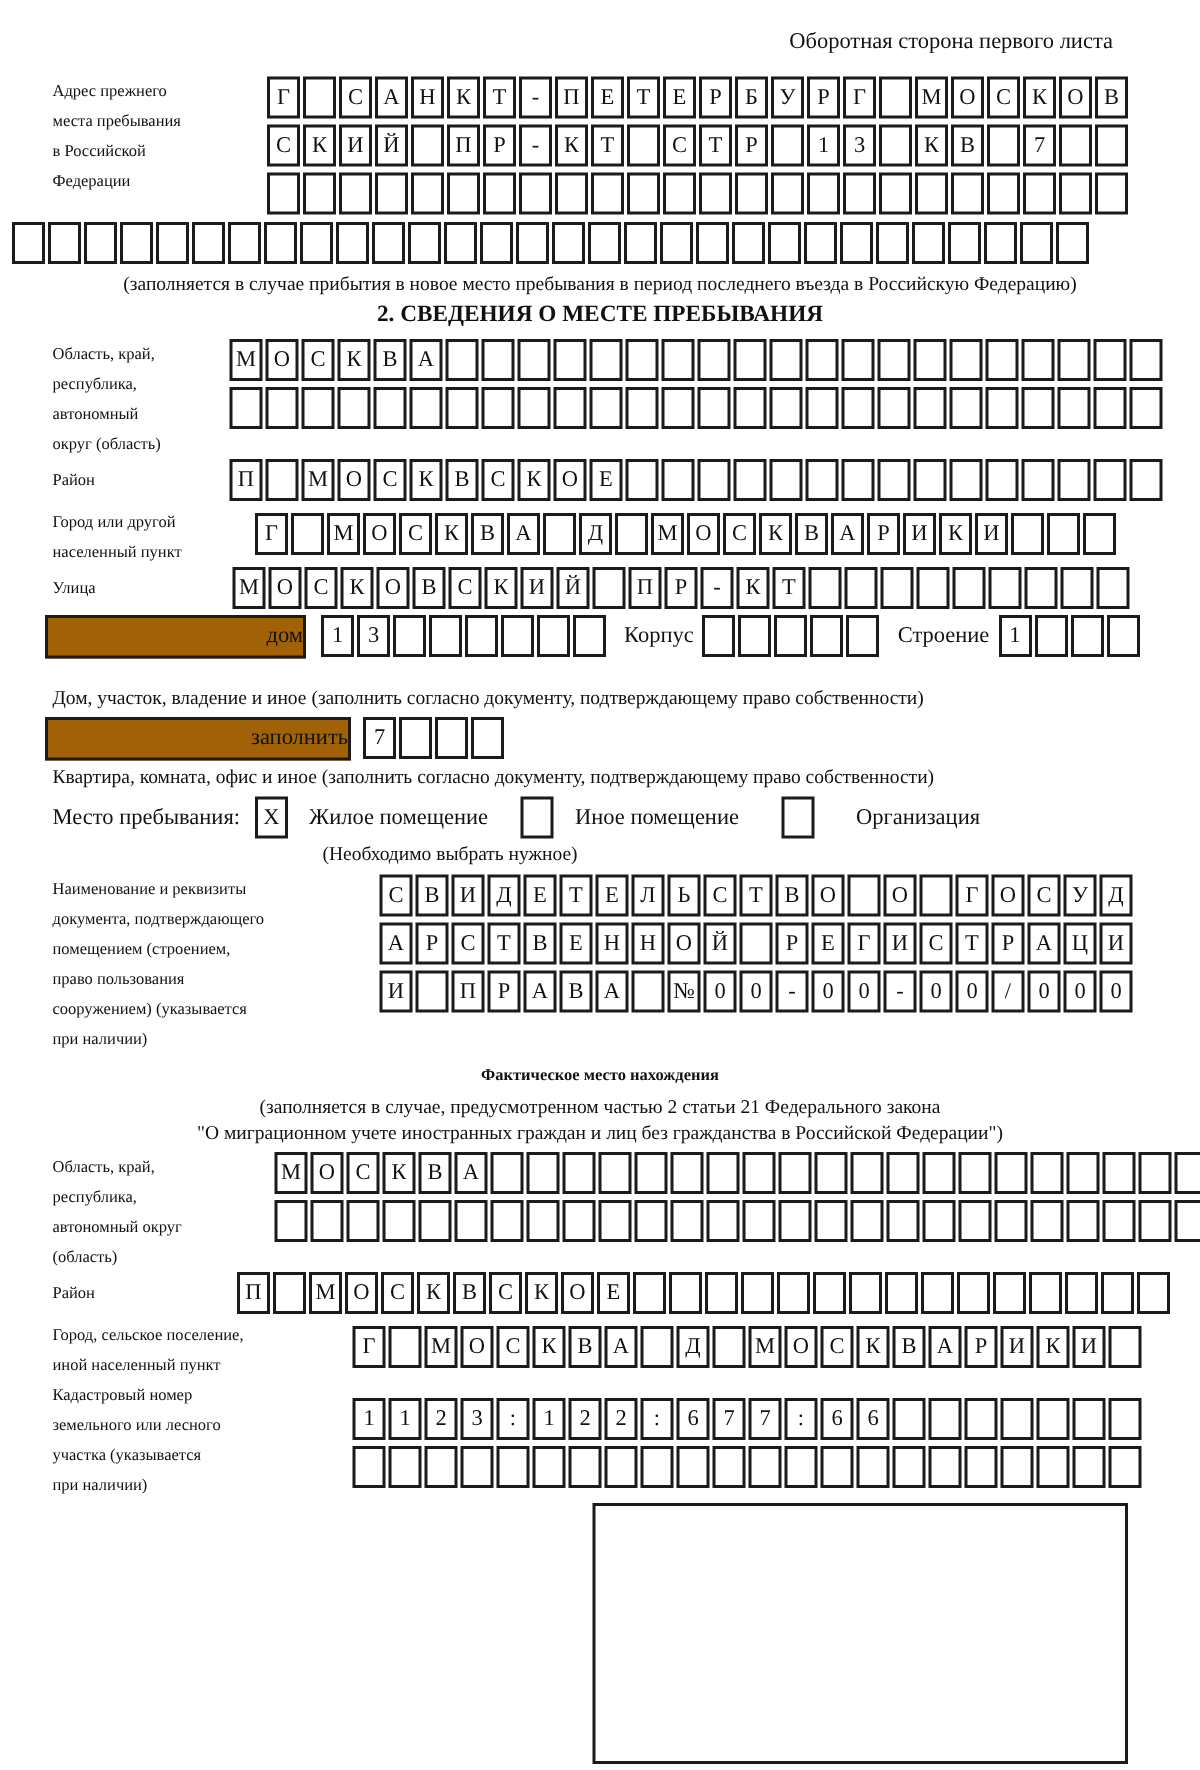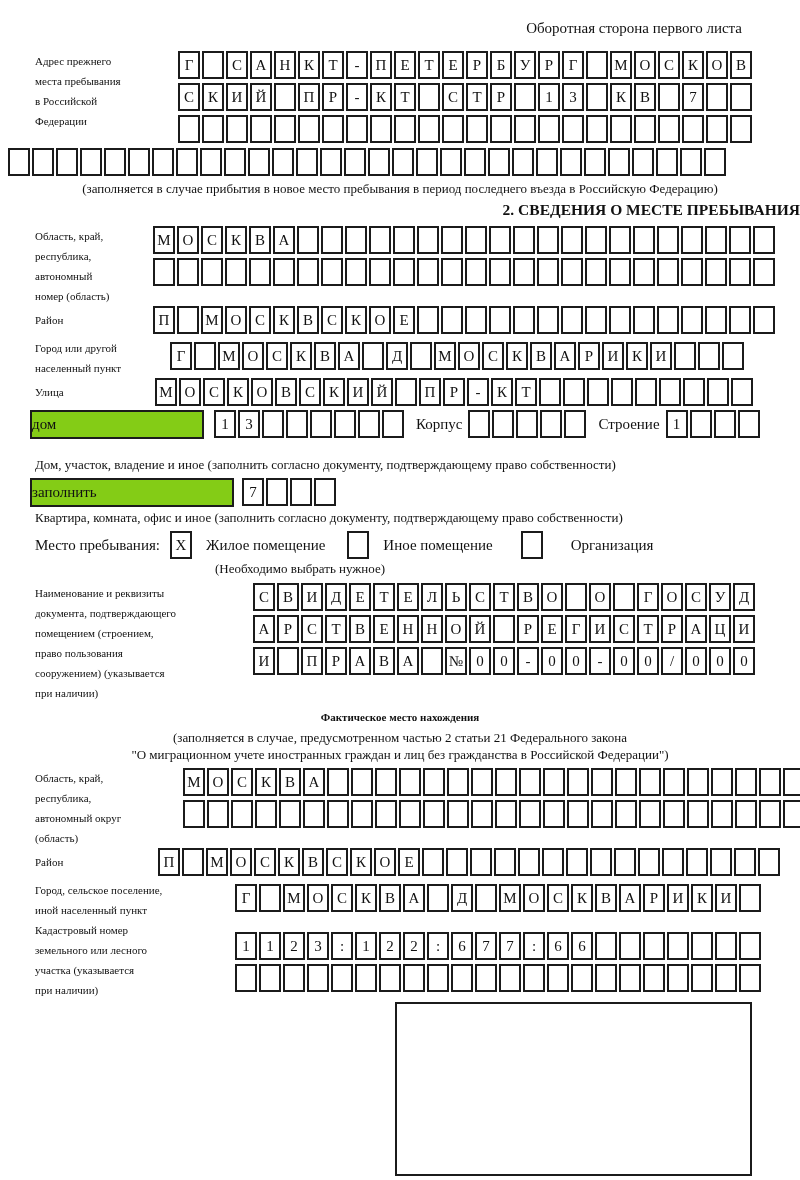--- a/index.html
+++ b/index.html
@@ -23,26 +23,26 @@
 
   .cellrow { white-space:nowrap; margin-bottom:3px; height:29px; }
   .cell { display:inline-block; width:18px; height:24px; border:2px solid #1b1b1b;
           margin-right:2px; text-align:center; line-height:24px; font-size:15px;
           vertical-align:top; background:#fff; }
   .fullrow { margin-left:8px; margin-top:1px; }
   .inline { display:inline-block; height:28px; margin-bottom:0; vertical-align:top; }
 
   .caption { font-size:13px; line-height:17px; }
   .center { text-align:center; }
-  .h2 { text-align:right; font-weight:bold; font-size:15.5px; margin:4px 0 7px 0; }
+  .h2 { text-align:center; font-weight:bold; font-size:15.5px; margin:4px 0 7px 0; }
   .h3 { text-align:center; font-weight:bold; font-size:11px; margin:8px 0 6px 0; }
   .note-left { margin-left:35px; margin-bottom:5px; }
 
-  .widebox { display:inline-block; height:25px; border:2px solid #1b1b1b; text-align:left;
-             line-height:25px; font-size:15px; vertical-align:top; background:#84cc16; }
+  .widebox { display:inline-block; height:25px; border:2px solid #1b1b1b; text-align:right;
+             line-height:25px; font-size:15px; vertical-align:top; background:#a16207; }
   .houserow, .aptrow { margin-left:30px; white-space:nowrap; margin-bottom:2px; }
   .housebox { width:170px; margin-right:10px; }
   .aptbox { width:200px; margin-right:8px; }
   .midlbl { display:inline-block; font-size:15px; line-height:28px; vertical-align:top;
             margin:0 6px 16px 10px; }
 
   .stayrow { margin-left:35px; white-space:nowrap; margin-top:4px; }
   .stayrow .lbl { display:inline-block; font-size:15px; line-height:28px; vertical-align:top; }
   .cb { margin:0 14px 0 10px; }
   .choose { margin-left:215px; margin-top:1px; margin-bottom:6px; }
@@ -74,21 +74,21 @@
   <div class="cellrow fullrow"><span class="cell"></span><span class="cell"></span><span class="cell"></span><span class="cell"></span><span class="cell"></span><span class="cell"></span><span class="cell"></span><span class="cell"></span><span class="cell"></span><span class="cell"></span><span class="cell"></span><span class="cell"></span><span class="cell"></span><span class="cell"></span><span class="cell"></span><span class="cell"></span><span class="cell"></span><span class="cell"></span><span class="cell"></span><span class="cell"></span><span class="cell"></span><span class="cell"></span><span class="cell"></span><span class="cell"></span><span class="cell"></span><span class="cell"></span><span class="cell"></span><span class="cell"></span><span class="cell"></span><span class="cell"></span></div>
   <div class="caption center">(заполняется в случае прибытия в новое место пребывания в период последнего въезда в Российскую Федерацию)</div>
 
   <div class="h2">2. СВЕДЕНИЯ О МЕСТЕ ПРЕБЫВАНИЯ</div>
 
   <div class="block">
     <div class="labelcol w118">
       <div>Область, край,</div>
       <div>республика,</div>
       <div>автономный</div>
-      <div>номер (область)</div>
+      <div>округ (область)</div>
     </div>
     <div class="cellscol">
       <div class="cellrow"><span class="cell">М</span><span class="cell">О</span><span class="cell">С</span><span class="cell">К</span><span class="cell">В</span><span class="cell">А</span><span class="cell"></span><span class="cell"></span><span class="cell"></span><span class="cell"></span><span class="cell"></span><span class="cell"></span><span class="cell"></span><span class="cell"></span><span class="cell"></span><span class="cell"></span><span class="cell"></span><span class="cell"></span><span class="cell"></span><span class="cell"></span><span class="cell"></span><span class="cell"></span><span class="cell"></span><span class="cell"></span><span class="cell"></span><span class="cell"></span></div>
       <div class="cellrow"><span class="cell"></span><span class="cell"></span><span class="cell"></span><span class="cell"></span><span class="cell"></span><span class="cell"></span><span class="cell"></span><span class="cell"></span><span class="cell"></span><span class="cell"></span><span class="cell"></span><span class="cell"></span><span class="cell"></span><span class="cell"></span><span class="cell"></span><span class="cell"></span><span class="cell"></span><span class="cell"></span><span class="cell"></span><span class="cell"></span><span class="cell"></span><span class="cell"></span><span class="cell"></span><span class="cell"></span><span class="cell"></span><span class="cell"></span></div>
     </div>
   </div>
 
   <div class="block">
     <div class="labelcol w118" style="line-height:28px;">Район</div>
     <div class="cellrow"><span class="cell">П</span><span class="cell"></span><span class="cell">М</span><span class="cell">О</span><span class="cell">С</span><span class="cell">К</span><span class="cell">В</span><span class="cell">С</span><span class="cell">К</span><span class="cell">О</span><span class="cell">Е</span><span class="cell"></span><span class="cell"></span><span class="cell"></span><span class="cell"></span><span class="cell"></span><span class="cell"></span><span class="cell"></span><span class="cell"></span><span class="cell"></span><span class="cell"></span><span class="cell"></span><span class="cell"></span><span class="cell"></span><span class="cell"></span><span class="cell"></span></div>

